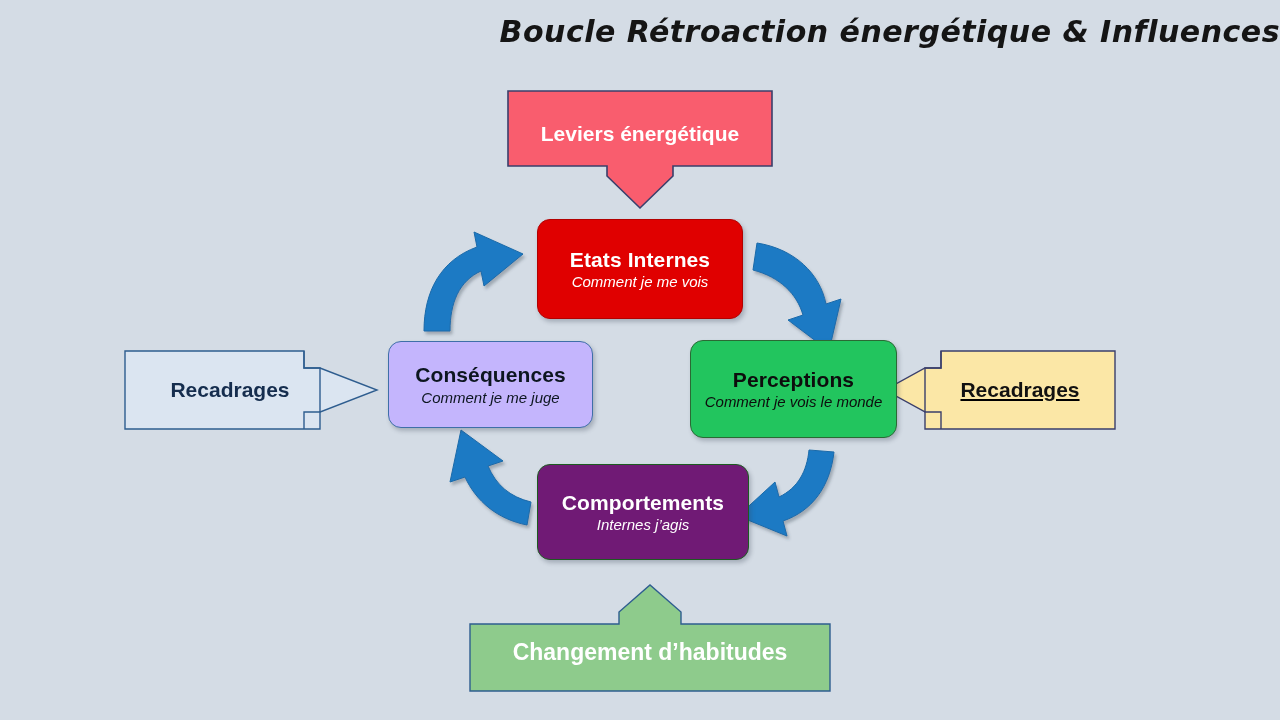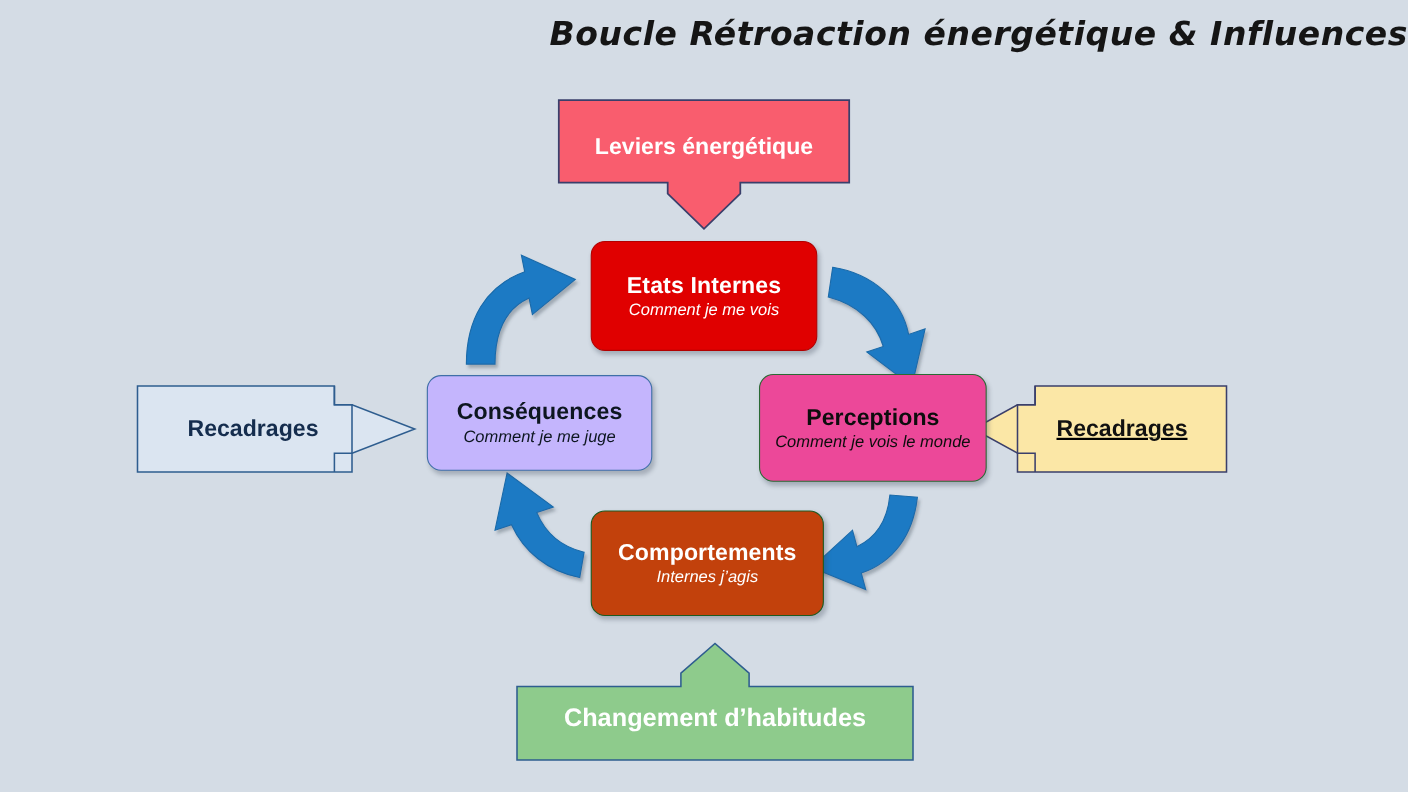--- a/index.html
+++ b/index.html
@@ -66,30 +66,30 @@
     height: 100px;
     background: #e00000;
     border: 1.5px solid #b30000;
     color: #ffffff;
   }
   #node-perceptions {
     left: 690px;
     top: 340px;
     width: 207px;
     height: 98px;
-    background: #ec4899;
+    background: #22c55e;
     border: 1.5px solid #2a6a34;
     color: #0d0d0d;
   }
   #node-comportements {
     left: 537px;
     top: 464px;
     width: 212px;
     height: 96px;
-    background: #c2410c;
+    background: #701a75;
     border: 1.5px solid #1d5a20;
     color: #ffffff;
   }
   #node-consequences {
     left: 388px;
     top: 341px;
     width: 205px;
     height: 87px;
     background: #c4b5fd;
     border: 1.5px solid #3f6fa8;

